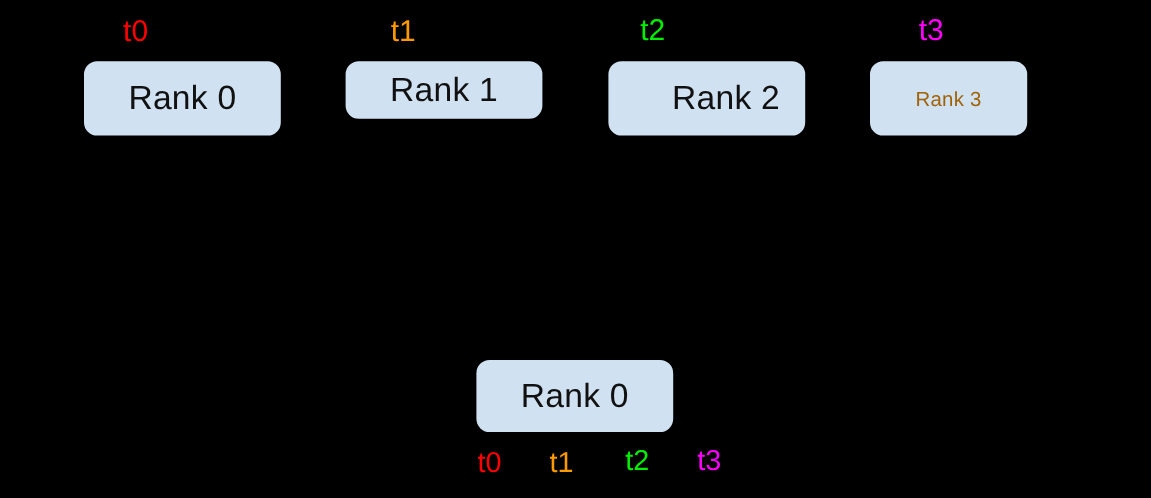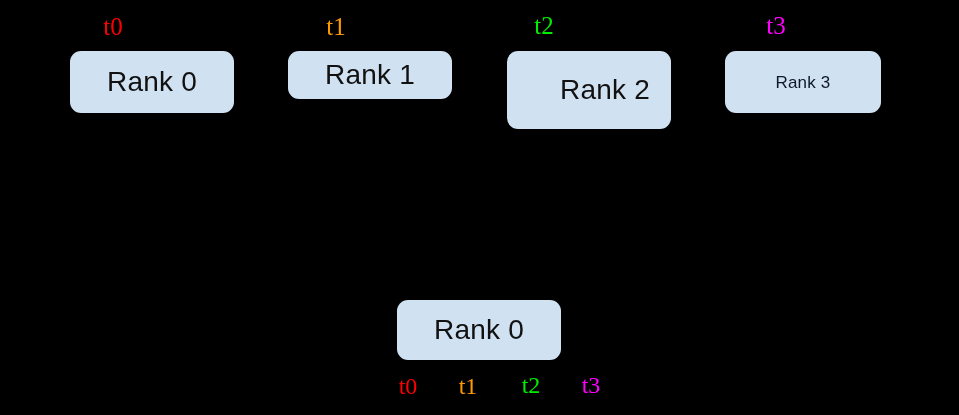--- a/index.html
+++ b/index.html
@@ -27,21 +27,21 @@
     font-family: "Liberation Sans", sans-serif;
     font-weight: 400;
     line-height: 1;
     box-sizing: border-box;
     letter-spacing: 0.2px;
   }
   .rank-box.size-large { font-size: 28px; }
   .rank-box.size-small { font-size: 17px; }
   .tstep-label {
     position: absolute;
-    font-family: Liberation Serif, serif;
+    font-family: Liberation Sans, sans-serif;
     font-size: 25px;
     font-weight: 400;
     line-height: 1;
     text-align: right;
     white-space: nowrap;
     transform: translateX(-50%);
   }
   .tstep-label.bottom-row { font-size: 24px; }
 </style>
 </head>
@@ -54,23 +54,23 @@
   <div class="tstep-label" style="left: 336px; top: 14px; color: rgb(255, 153, 0);">t1</div>
 
   <div class="tstep-label" style="left: 544px; top: 13px; color: rgb(0, 238, 0);">t2</div>
 
   <div class="tstep-label" style="left: 776px; top: 13px; color: rgb(255, 0, 255);">t3</div>
 
   <div class="rank-box size-large" style="left: 70px; top: 51px; width: 164px; height: 62px; background: rgb(208, 225, 242); color: rgb(17, 17, 17);">Rank 0</div>
 
   <div class="rank-box size-large" style="left: 288px; top: 51px; width: 164px; height: 48px; background: rgb(208, 225, 242); color: rgb(17, 17, 17);">Rank 1</div>
 
-  <div class="rank-box size-large" style="left: 507px; top: 51px; width: 164px; height: 78px; background: rgb(208, 225, 242); color: rgb(17, 17, 17); padding-left: 32px;">Rank 2</div>
+  <div class="rank-box size-large" style="left: 507px; top: 51px; width: 164px; height: 62px; background: rgb(208, 225, 242); color: rgb(17, 17, 17); padding-left: 32px;">Rank 2</div>
 
-  <div class="rank-box size-small" style="left: 725px; top: 51px; width: 156px; height: 62px; background: rgb(208, 225, 242); color: #0f172a;">Rank 3</div>
+  <div class="rank-box size-small" style="left: 725px; top: 51px; width: 131px; height: 62px; background: rgb(208, 225, 242); color: #a16207;">Rank 3</div>
 
   <div class="rank-box size-large" style="left: 397px; top: 300px; width: 164px; height: 60px; background: rgb(208, 225, 242); color: rgb(17, 17, 17);">Rank 0</div>
 
   <div class="tstep-label bottom-row" style="left: 408px; top: 374px; color: rgb(255, 0, 0);">t0</div>
 
   <div class="tstep-label bottom-row" style="left: 468px; top: 374px; color: rgb(255, 153, 0);">t1</div>
 
   <div class="tstep-label bottom-row" style="left: 531px; top: 373px; color: rgb(0, 238, 0);">t2</div>
 
   <div class="tstep-label bottom-row" style="left: 591px; top: 373px; color: rgb(255, 0, 255);">t3</div>

